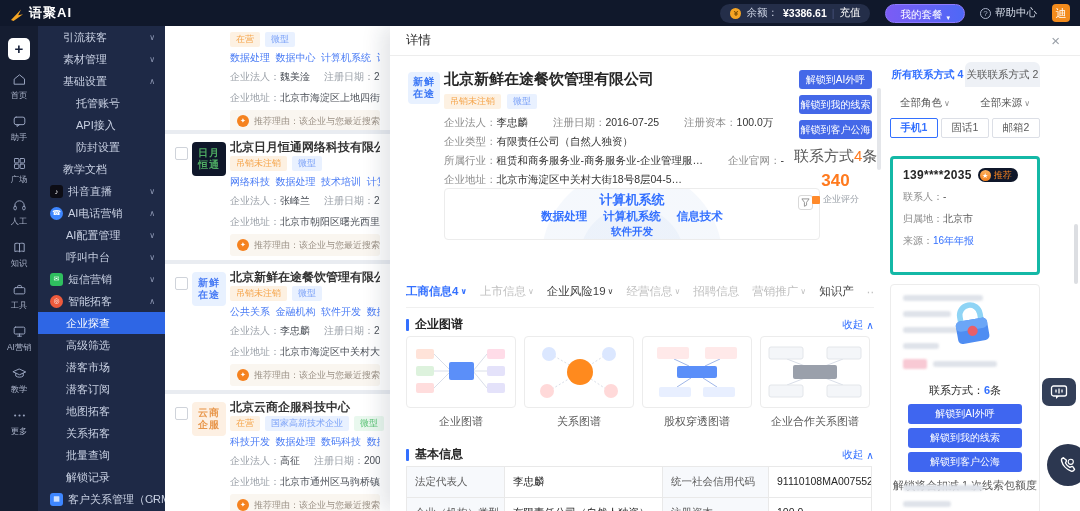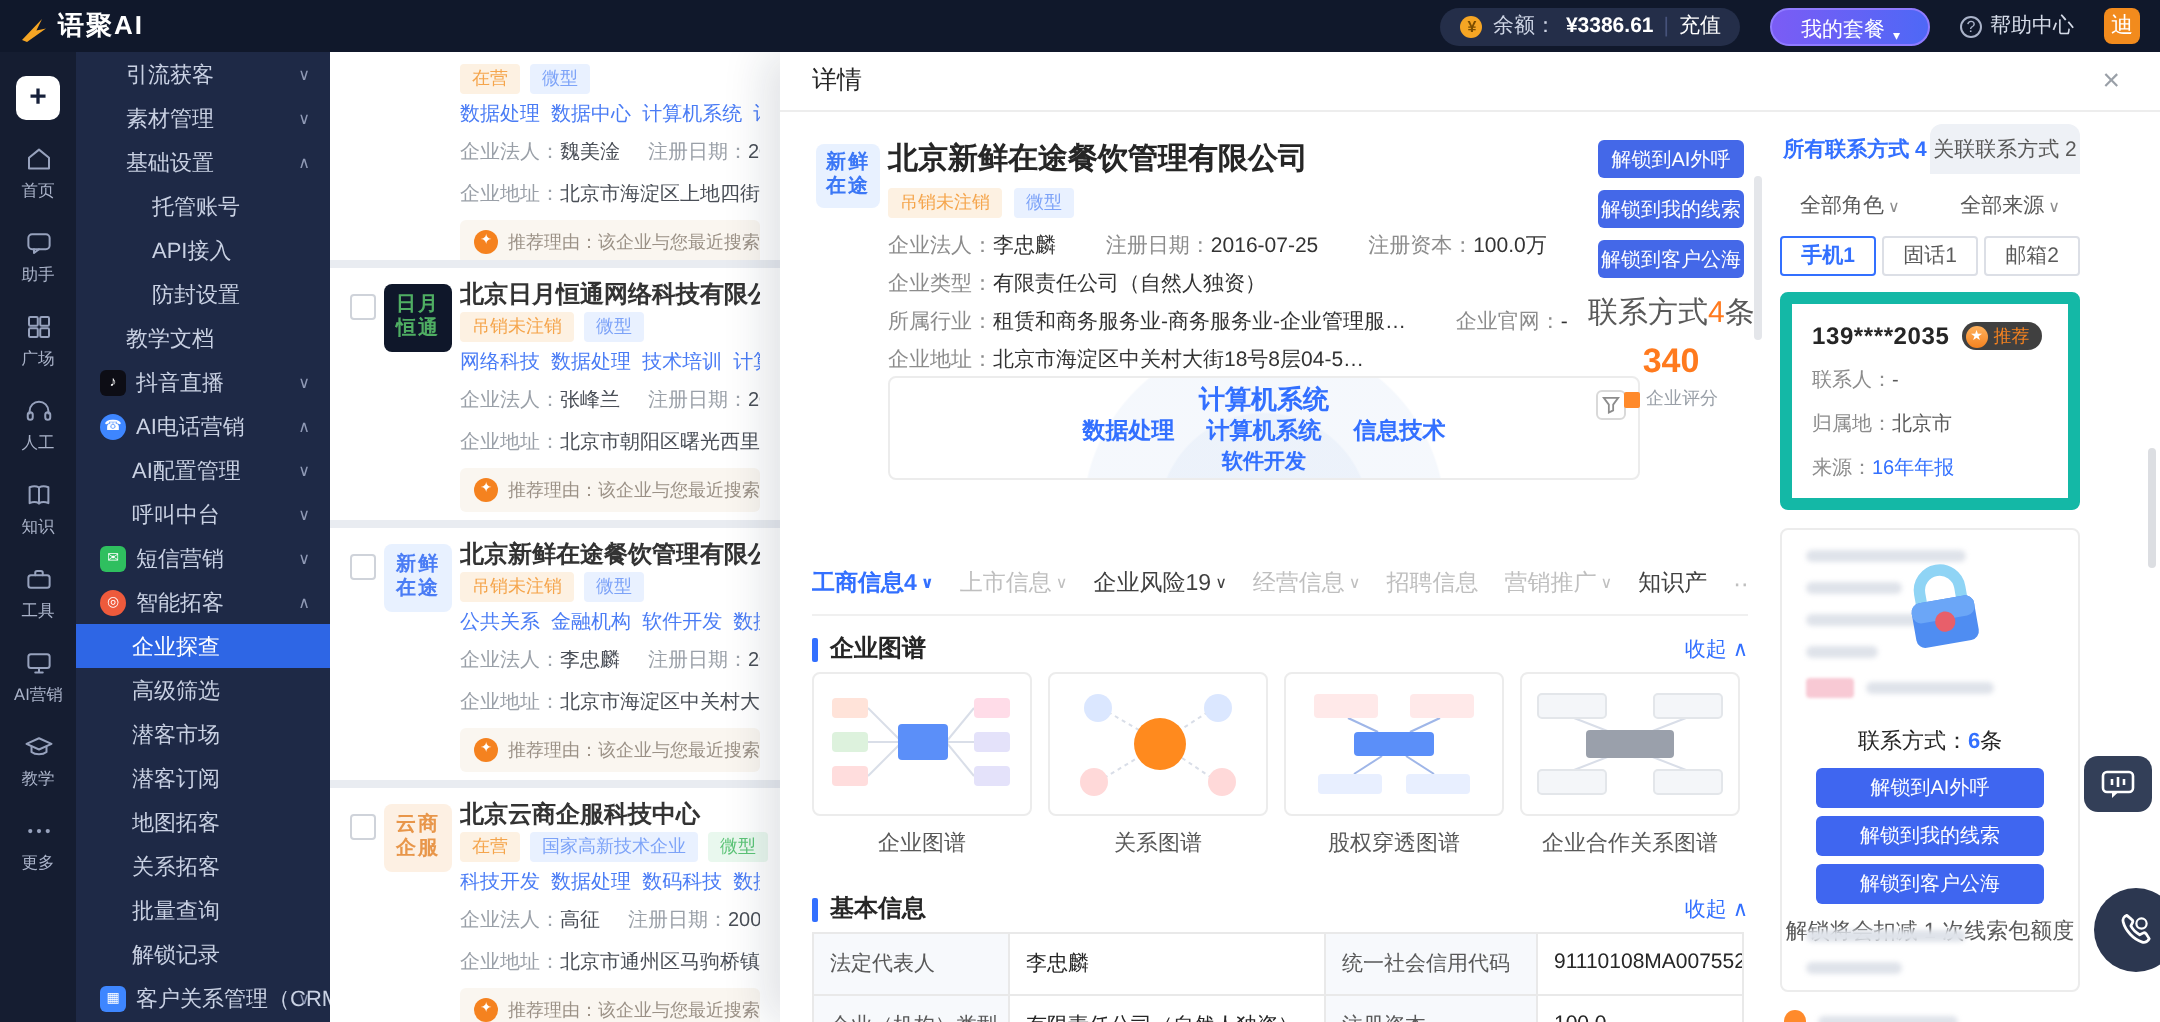--- a/index.html
+++ b/index.html
@@ -115,24 +115,24 @@
   .cpanel{position:absolute;left:500px;top:30px;width:150px}
   .ctabs{display:flex;height:25px;margin-top:6px}
   .ctab{flex:1;display:flex;align-items:center;justify-content:center;font-size:10.5px;white-space:nowrap}
   .ctab.active{color:#3370ff;font-weight:700}
   .ctab.inactive{background:#eef1f6;border-radius:6px 6px 0 0;color:#595959}
   .cfilters{display:flex;justify-content:space-between;padding:0 10px;margin-top:9px;font-size:10.5px;color:#595959}
   .cfilters .chev{font-size:8px;color:#8c8c8c;margin-left:2px}
   .cseg{display:flex;gap:3px;margin-top:8px}
   .seg{flex:1;height:20px;border:1px solid #dcdfe6;border-radius:2px;display:flex;align-items:center;justify-content:center;font-size:10.5px;color:#595959;background:#fff}
   .seg.active{border-color:#3370ff;color:#3370ff;font-weight:700}
-  .ccard{margin-top:8px;border:6px solid #14b8a6;border-radius:4px;padding:9px 10px 8px}
+  .ccard{margin-top:18px;border:3px solid #14b8a6;border-radius:4px;padding:9px 10px 24px}
   .cphone-row{display:flex;align-items:center;gap:6px}
   .cphone{font-size:12px;color:#262626;font-weight:700;letter-spacing:.3px}
-  .badge{display:flex;align-items:center;gap:3px;background:#404040;border-radius:8px;height:14px;padding:0 6px 0 2px;font-size:9px;color:#f5821f}
+  .badge{display:flex;align-items:center;gap:3px;background:#0f172a;border-radius:8px;height:14px;padding:0 6px 0 2px;font-size:9px;color:#f5821f}
   .badge-ic{width:11px;height:11px;border-radius:50%;background:linear-gradient(180deg,#ffb25e,#f5821f);color:#fff;font-size:7px;line-height:11px;text-align:center}
   .crow{margin-top:8px;font-size:10px;color:#8c8c8c;white-space:nowrap}
   .crow .v{color:#595959}.crow .link{color:#3370ff}
   .lockcard{margin-top:9px;border:1px solid #ececec;border-radius:4px;position:relative;height:232px;text-align:center;overflow:hidden}
   .blur-top{position:absolute;left:12px;top:10px;text-align:left}
   .bl{height:6px;background:#dfe3ea;border-radius:3px;margin-top:10px;filter:blur(1.3px)}
   .w80{width:80px}.w48{width:48px}.w64{width:64px}.w36{width:36px}.w70{width:70px}
   .pillrow{display:flex;gap:6px;align-items:center;margin-top:10px}
   .pill-pink{width:24px;height:10px;background:#f8c9d4;border-radius:2px;filter:blur(.8px)}
   .lock-wrap{position:absolute;left:50%;top:12px;transform:translateX(-38%)}

